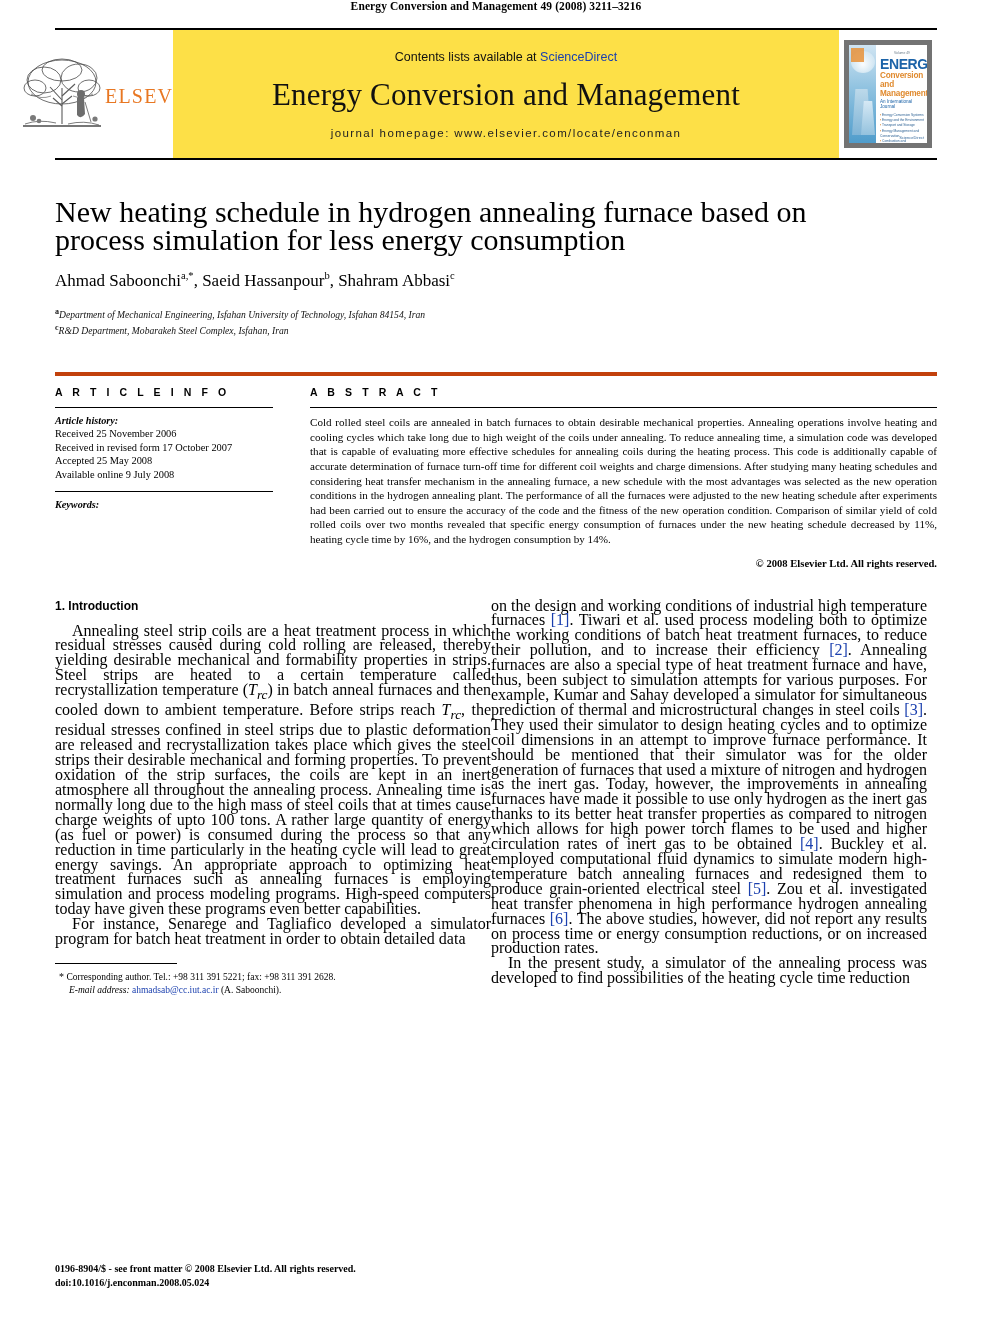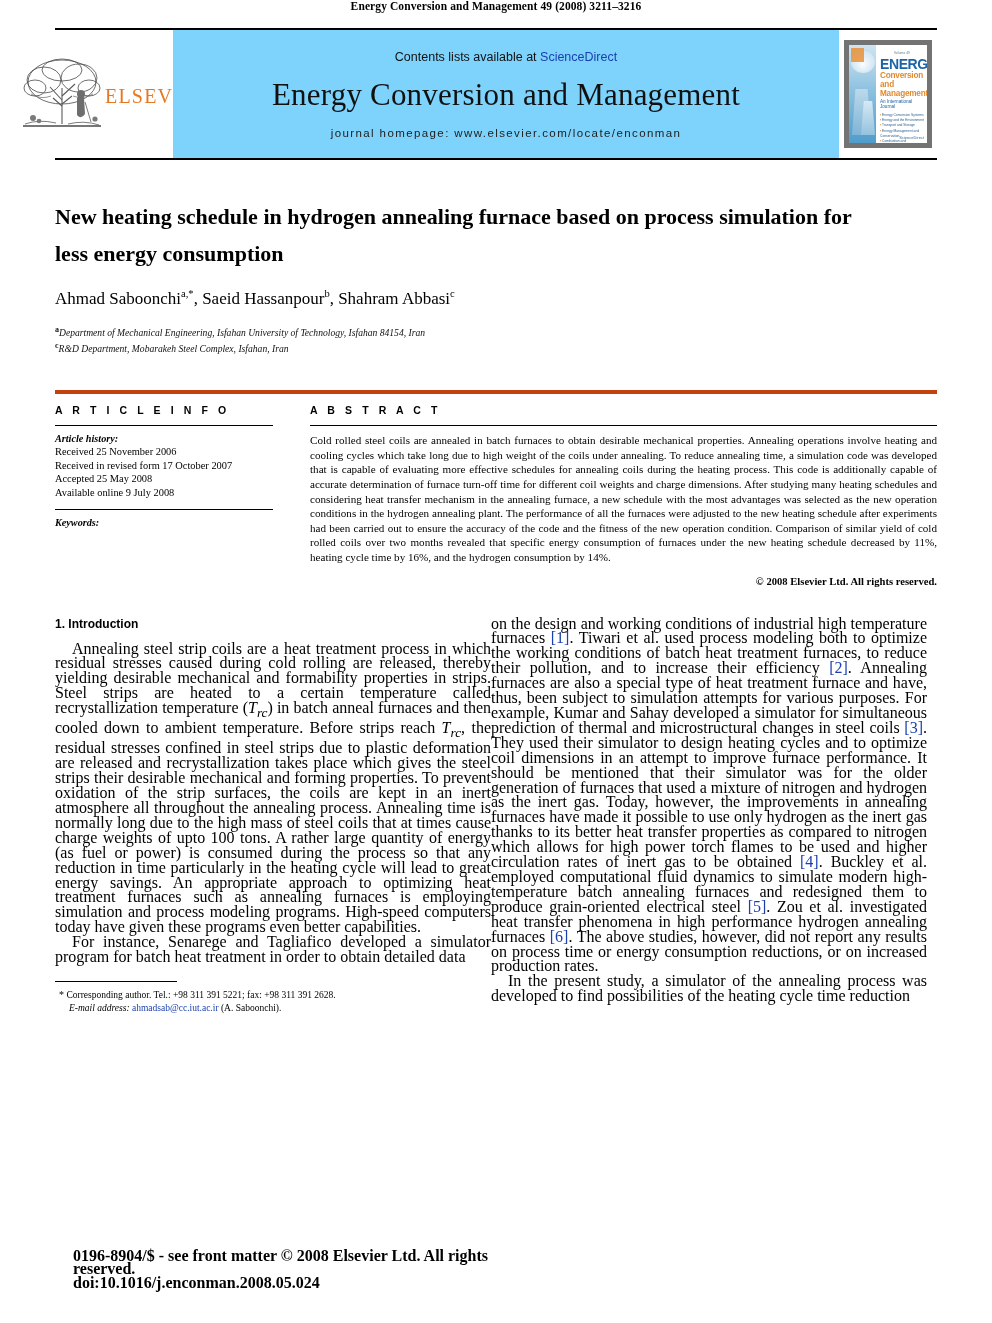--- a/index.html
+++ b/index.html
@@ -55,21 +55,21 @@
   .elsevier-word {
     font-family: "Liberation Serif", serif;
     color: #E87722;
     font-size: 20px;
     letter-spacing: 1.2px;
     margin-top: 1px;
     font-weight: 400;
   }
   .journal-cell {
     flex: 1 1 auto;
-    background: #7dd3fc;
+    background: #fde047;
     display: flex;
     flex-direction: column;
     align-items: center;
     justify-content: center;
     text-align: center;
     margin: 0;
   }
   .contents-line {
     font-family: "Liberation Sans", sans-serif;
     font-size: 12.5px;
@@ -182,23 +182,23 @@
   .cover-bullets span::before { content: "\25AA  "; color: #d4822d; }
   .cover-brand {
     position: absolute; right: 3px; bottom: 3px;
     font-family: "Liberation Sans", sans-serif;
     font-size: 4px; color: #33689c;
   }
 
   
   .title-block { margin: 38px 55px 0 55px; }
   .paper-title {
-    font-size: 22px;
-    line-height: 37px;
-    font-weight: 700;
+    font-size: 30px;
+    line-height: 28px;
+    font-weight: 400;
     margin: 0 0 16px 0;
     max-width: 830px;
   }
   .authors {
     font-size: 17px;
     margin: 0 0 14px 0;
   }
   .authors sup { font-size: 10.5px; }
   .affils {
     font-size: 9.6px;
@@ -287,23 +287,23 @@
     padding-left: 14px;
     text-indent: -10px;
   }
   .footnote .star { font-size: 10px; }
   .footnote em { font-style: italic; }
   .footnote .mail { color: #1a3fae; }
 
   
   .issn {
     position: absolute;
-    left: 73px;
+    left: 55px;
     bottom: 34px;
-    font-size: 16px;
+    font-size: 10px;
     line-height: 13.4px;
     font-weight: 700;
     width: 440px;
     margin-top: 48px;
   }
 </style>
 </head>
 <body>
 
 <div class="page">

